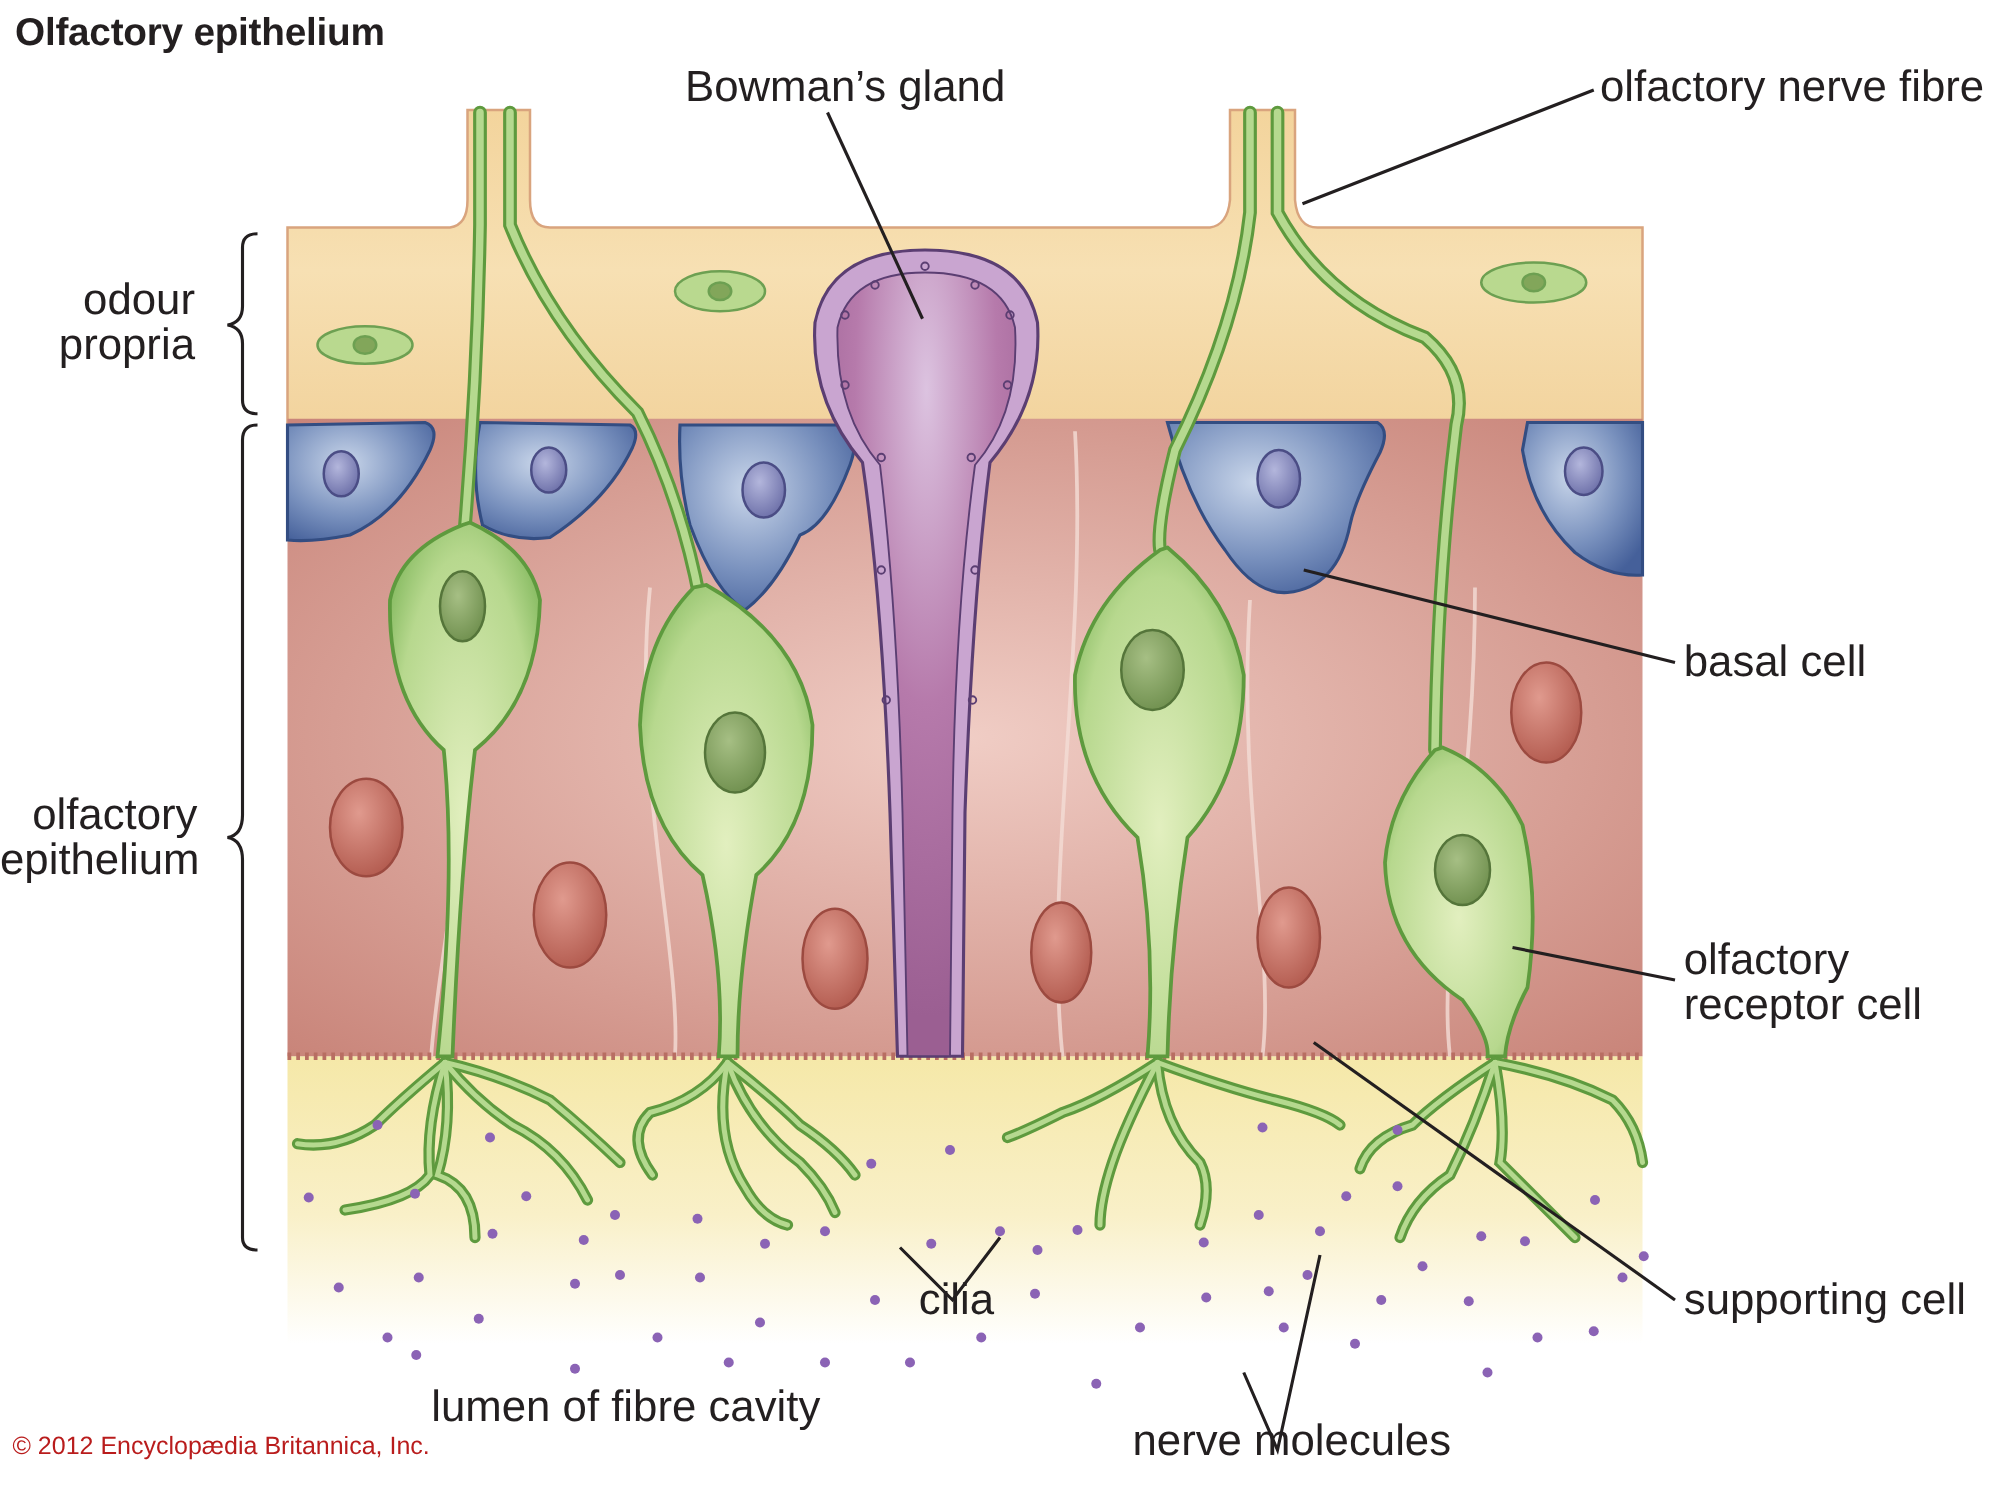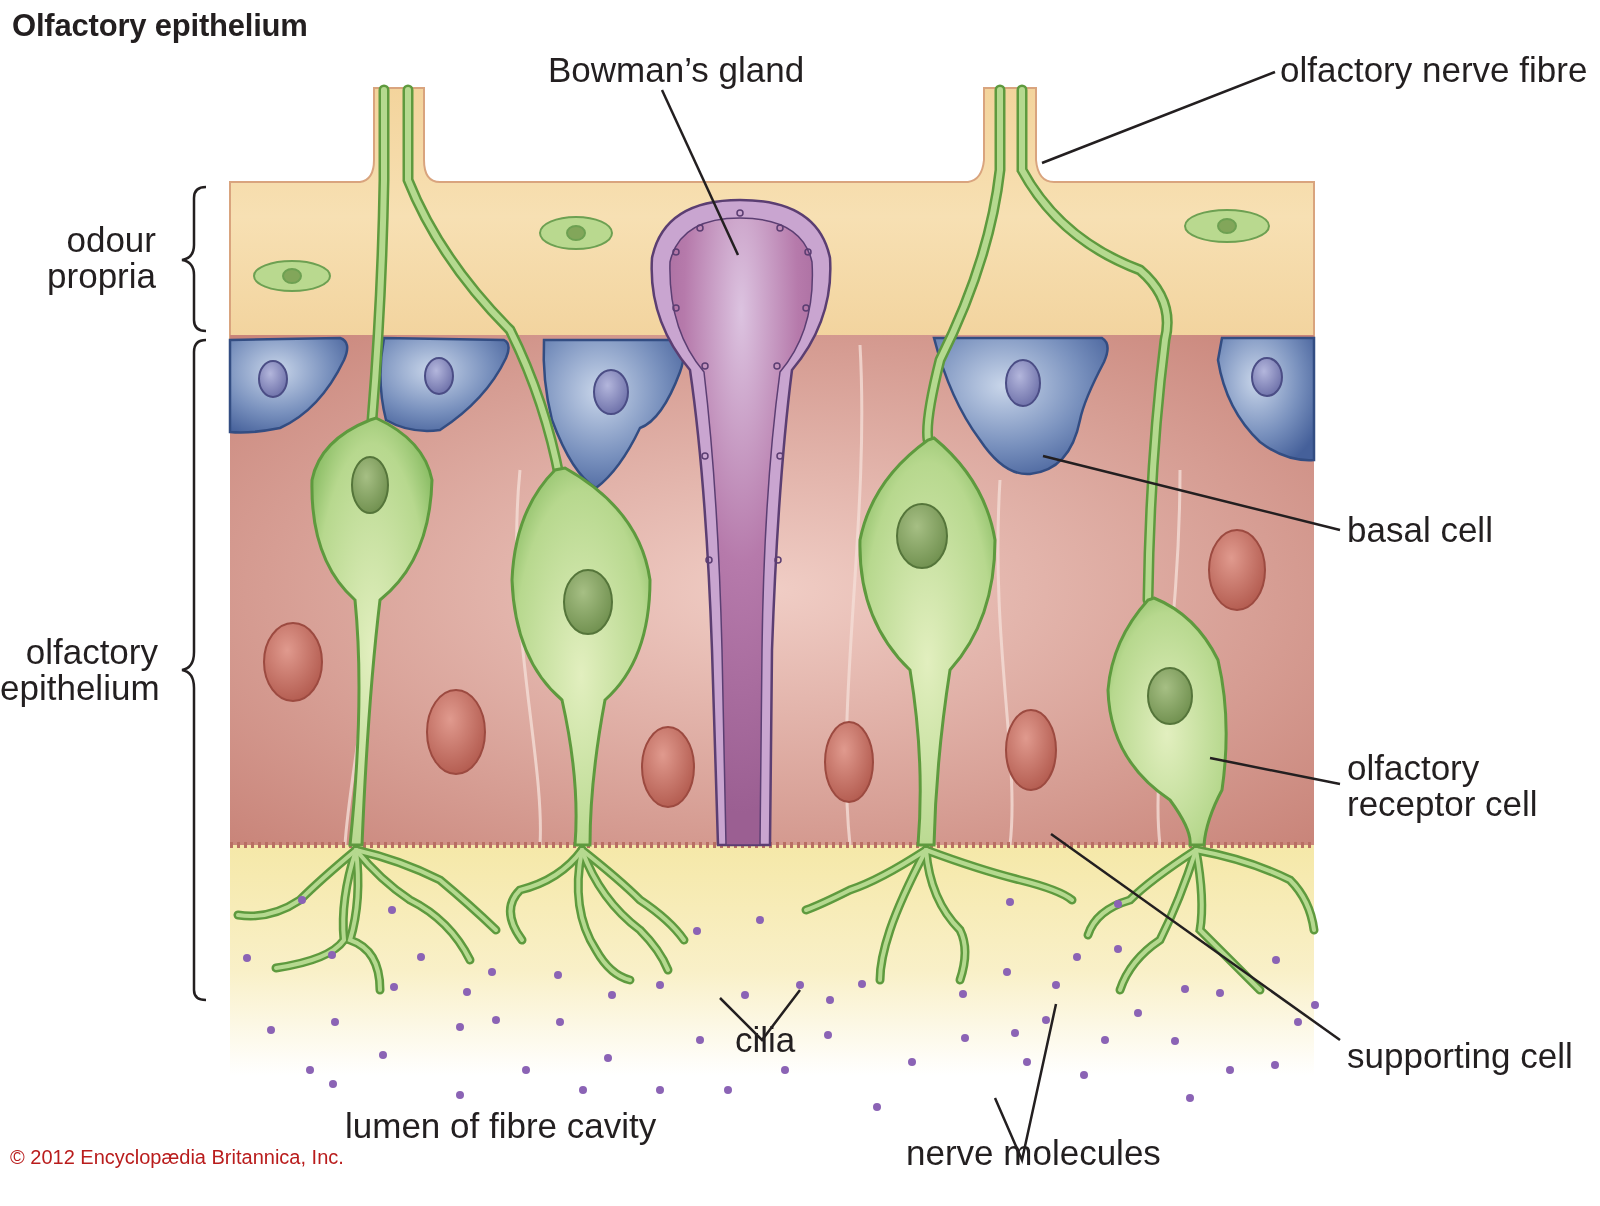--- a/index.html
+++ b/index.html
@@ -288,18 +288,18 @@
   <div>olfactory</div>
   <div>epithelium</div>
 </div>
 <div class="lbl" style="left:548px; top:52px;">Bowman’s gland</div>
 <div class="lbl" style="left:1280px; top:52px;">olfactory nerve fibre</div>
 <div class="lbl" style="left:1347px; top:512px;">basal cell</div>
 <div class="lbl" style="left:1347px; top:750px;">
   <div>olfactory</div>
   <div>receptor cell</div>
 </div>
-<div class="lbl" style="left:1347px; top:1022px;margin-top:16px;">supporting cell</div>
+<div class="lbl" style="left:1347px; top:1022px;">supporting cell</div>
 <div class="lbl" style="left:735px; top:1022px;">cilia</div>
 <div class="lbl" style="left:906px; top:1135px;">nerve molecules</div>
 <div class="lbl" style="left:345px; top:1108px;">lumen of fibre cavity</div>
 
 <div class="credit">© 2012 Encyclopædia Britannica, Inc.</div>
 
 </body></html>

